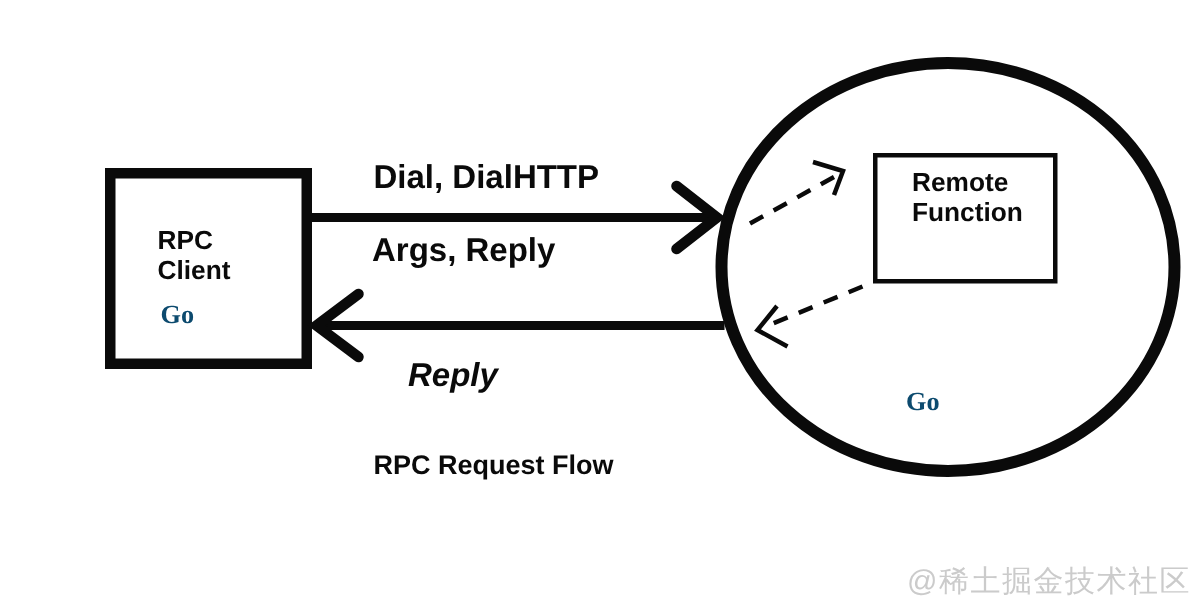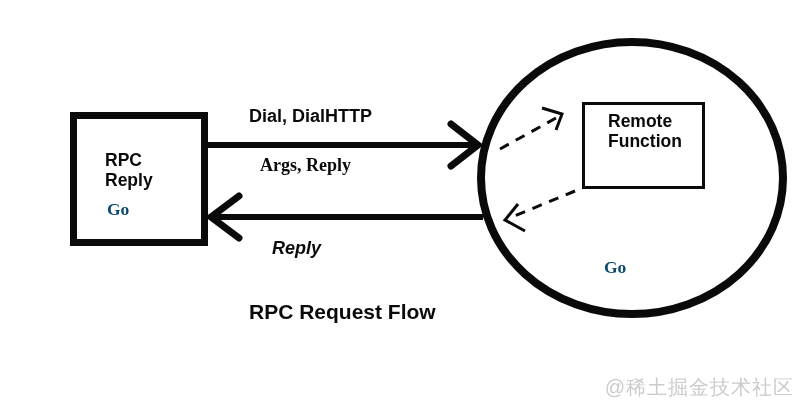--- a/index.html
+++ b/index.html
@@ -14,21 +14,21 @@
   }
   .stage svg { position: absolute; left: 0; top: 0; }
   .lbl {
     position: absolute;
     font-weight: 700;
     color: #0a0a0a;
     line-height: 1.12;
     white-space: pre-line;
   }
   .lbl.gray { color: #0c4a6e; font-family: Liberation Serif, serif; }
-  .f18 { font-size: 18px; }
+  .f18 { font-size: 22px; }
   .f17 { font-size: 17.5px; }
   .watermark {
     position: absolute;
     top: 374px;
     right: 6px;
     font-size: 20px;
     font-weight: 400;
     color: #cbcbcb;
     letter-spacing: 1px;
   }
@@ -53,28 +53,28 @@
     <polyline points="239,196 211,217 239,238" fill="none" stroke-width="7" stroke-linecap="round" stroke-linejoin="miter" stroke="#0a0a0a"></polyline>
 
     <line x1="500" y1="149" x2="556" y2="118" stroke-width="3" stroke-dasharray="10,8" stroke="#0a0a0a"></line>
     <polyline points="542,108 562,114 556,130" fill="none" stroke-width="3" stroke="#0a0a0a"></polyline>
 
     <line x1="575" y1="191" x2="512" y2="217" stroke-width="3" stroke-dasharray="10,8" stroke="#0a0a0a"></line>
     <polyline points="518,204 505,220 525,231" fill="none" stroke-width="3" stroke="#0a0a0a"></polyline>
   </svg>
 
   <div class="lbl f17" style="left:105px; top:151px;">RPC
-Reply</div>
+Client</div>
   <div class="lbl f17 gray" style="left:107px; top:200px;">Go</div>
 
   <div class="lbl f18" style="left:249px; top:106px;">Dial, DialHTTP</div>
-  <div class="lbl f18" style="left:260px; top:155px;font-family:Liberation Serif, serif;">Args, Reply</div>
+  <div class="lbl f18" style="left:248px; top:155px;">Args, Reply</div>
   <div class="lbl f18" style="left:272px; top:238px;font-style:italic;">Reply</div>
 
   <div class="lbl f17" style="left:608px; top:112px;">Remote
 Function</div>
   <div class="lbl f17 gray" style="left:604px; top:258px;">Go</div>
 
-  <div class="lbl" style="left:249px; top:300px; font-size:21px;">RPC Request Flow</div>
+  <div class="lbl" style="left:249px; top:300px; font-size:18px;">RPC Request Flow</div>
 
   <div class="watermark">@稀土掘金技术社区</div>
 
 </div>
 
 </body></html>

